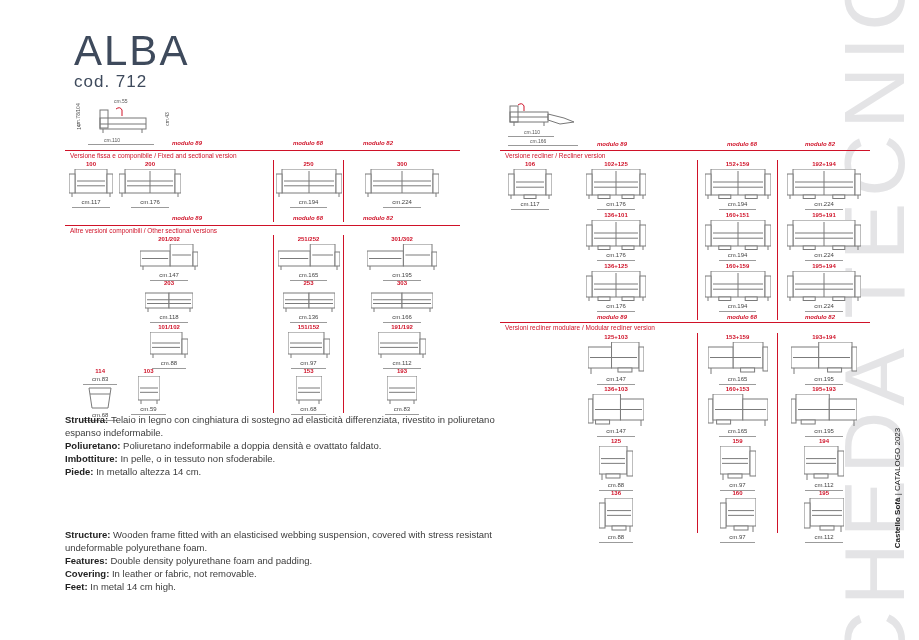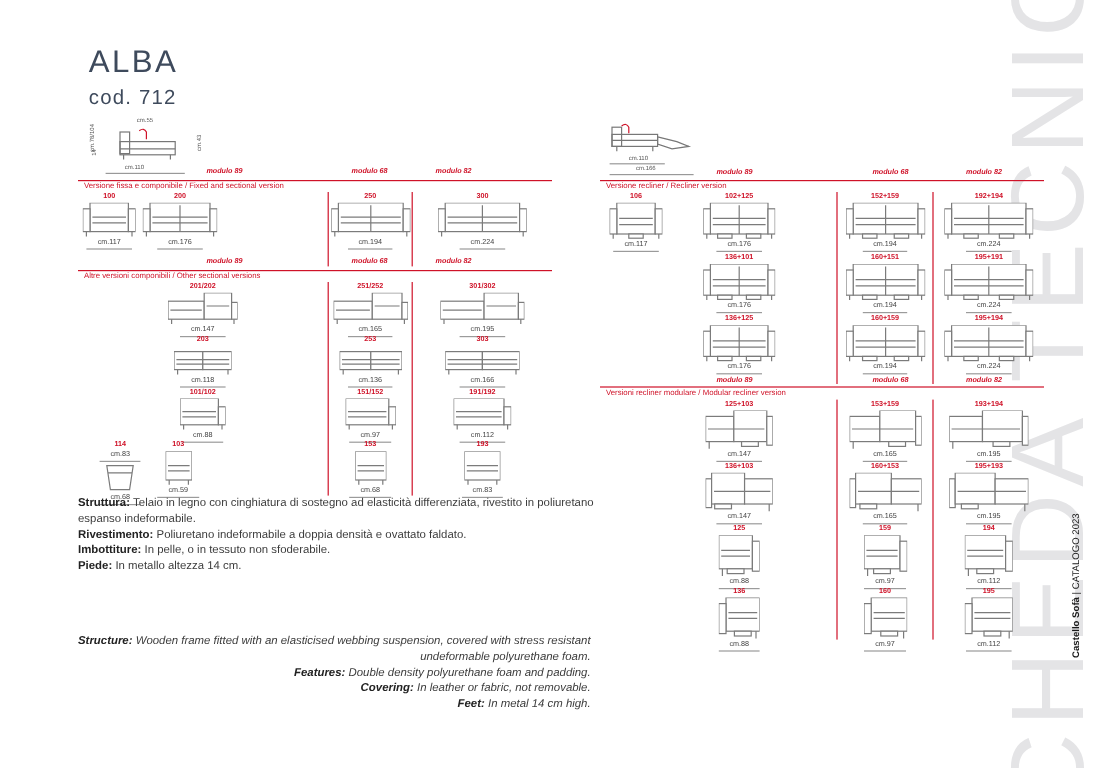--- a/index.html
+++ b/index.html
@@ -2,21 +2,21 @@
 <html><head>
 <meta charset="utf-8">
 <style>
   :root{ --red:#cf1228; --navy:#3e4a5c; --ink:#3c3c3c; }
   html,body{margin:0;padding:0;}
   body{width:919px;height:640px;position:relative;overflow:hidden;background:#ffffff;
        font-family:"Liberation Sans",sans-serif;}
 
   
   #title-block{position:absolute;left:74px;top:30px;color:var(--navy);}
-  #page-title{font-size:26px;line-height:42px;letter-spacing:2px;font-weight:400;}
+  #page-title{font-size:42px;line-height:42px;letter-spacing:2px;font-weight:400;}
   #page-code{font-size:17px;line-height:20px;letter-spacing:1px;font-weight:300;}
 
   
   .sideview{position:absolute;}
   .sv-label{position:absolute;font-size:5px;color:#555;white-space:nowrap;}
   .sv-rot{transform:rotate(-90deg);transform-origin:center;}
   .sv-line{position:absolute;border-bottom:1px solid #999;}
   .svg-side rect,.svg-side line,.svg-side path{stroke:#777;fill:none;stroke-width:1;}
   .svg-side .red{stroke:var(--red);}
 
@@ -40,21 +40,21 @@
   .card{display:flex;flex-direction:column;align-items:center;}
   .code{font-size:6px;font-weight:700;color:var(--red);line-height:8px;white-space:nowrap;}
   .dim{font-size:6px;color:#444;line-height:7px;border-bottom:1px solid #9b9b9b;
        padding:0 9px 1px;margin-top:1px;white-space:nowrap;}
   .draw{margin-top:1px;display:block;}
   .draw rect,.draw line,.draw polygon{stroke:#7b7b7b;fill:#ffffff;stroke-width:1;}
 
   
   .specs{position:absolute;left:65px;width:max-content;color:var(--ink);}
   #specs-it{top:413px;}
-  #specs-en{top:528px;font-style:italic;text-align:right;}
+  #specs-en{top:528px;}
   .specs p{margin:0;font-size:9.5px;line-height:13px;}
   .specs b{color:#222;}
 
   
   #watermark{position:absolute;left:874px;top:318px;transform:translate(-50%,-50%) rotate(-90deg);
              white-space:nowrap;font-size:86px;letter-spacing:6px;color:#e4e4e6;font-weight:400;}
   #credit{position:absolute;left:897px;top:488px;transform:translate(-50%,-50%) rotate(-90deg);
           white-space:nowrap;font-size:8px;color:#1a1a1a;}
   #credit .brand{font-weight:700;}
 </style>
@@ -749,21 +749,21 @@
             </svg>
             <span class="dim">cm.112</span>
           </div>
         </div>
       </div>
     </div>
   </div>
 
 <div id="specs-it" class="specs">
     <p><b>Struttura: </b>Telaio in legno con cinghiatura di sostegno ad elasticità differenziata, rivestito in poliuretano<br>espanso indeformabile.</p>
-    <p><b>Rivestimento: </b>Poliuretano indeformabile a doppia densità e ovattato faldato.</p>
+    <p><b>Poliuretano: </b>Poliuretano indeformabile a doppia densità e ovattato faldato.</p>
     <p><b>Imbottiture: </b>In pelle, o in tessuto non sfoderabile.</p>
     <p><b>Piede: </b>In metallo altezza 14 cm.</p>
   </div>
 <div id="specs-en" class="specs">
     <p><b>Structure: </b>Wooden frame fitted with an elasticised webbing suspension, covered with stress resistant<br>undeformable polyurethane foam.</p>
     <p><b>Features: </b>Double density polyurethane foam and padding.</p>
     <p><b>Covering: </b>In leather or fabric, not removable.</p>
     <p><b>Feet: </b>In metal 14 cm high.</p>
   </div>
 

